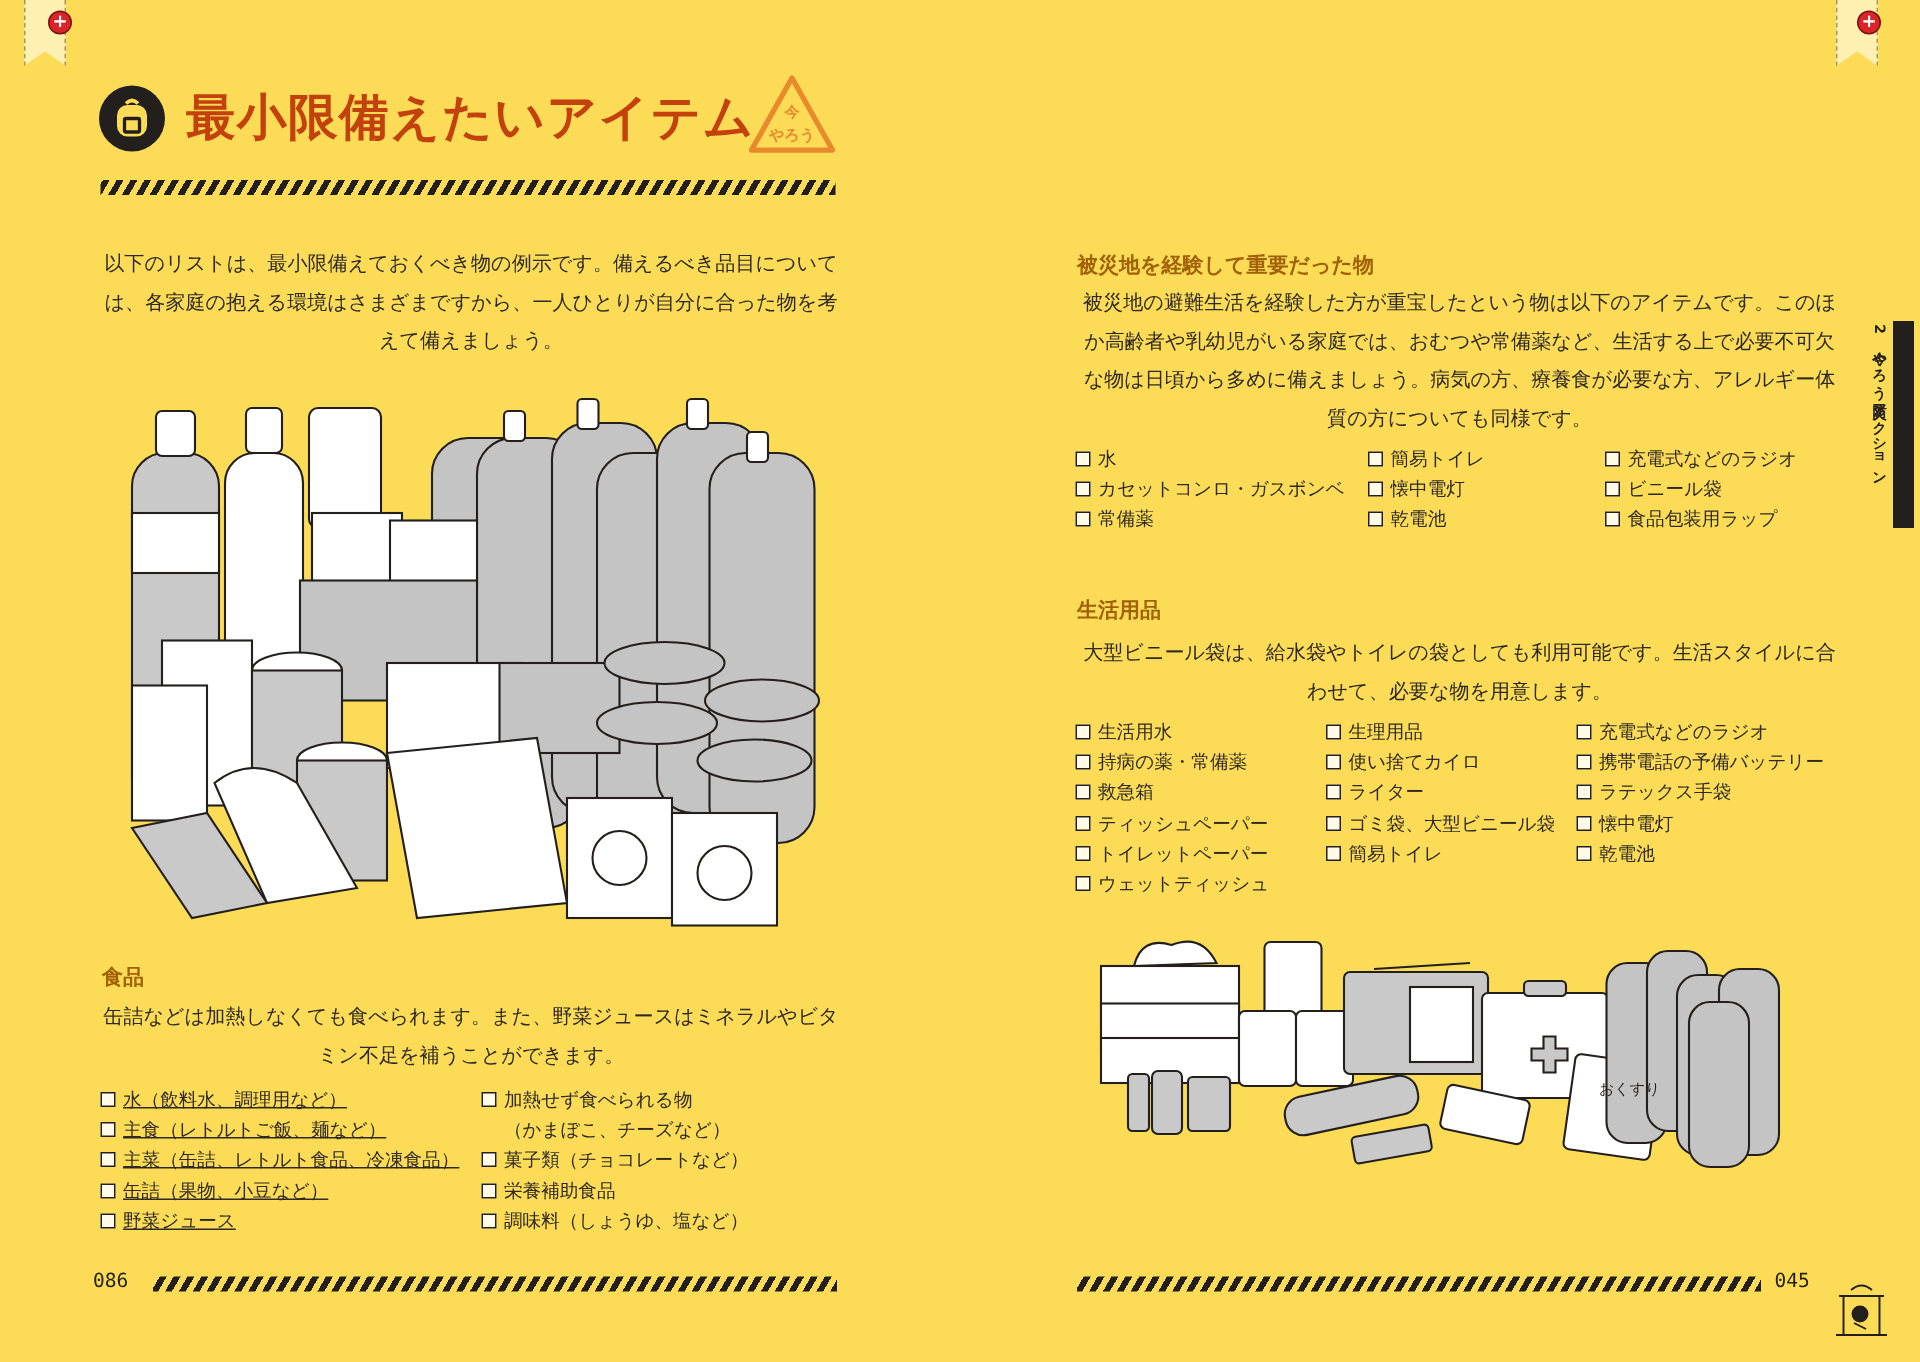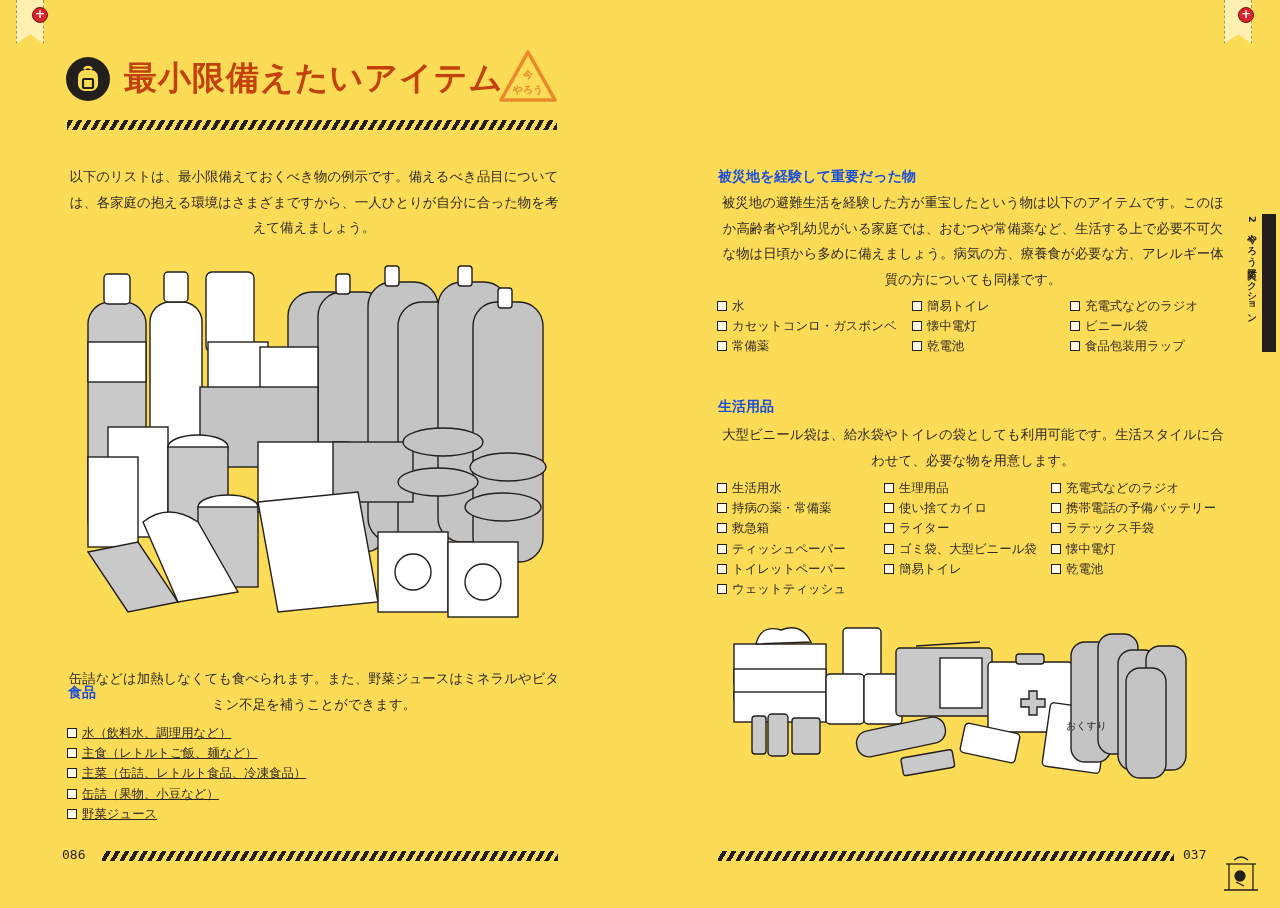--- a/index.html
+++ b/index.html
@@ -33,21 +33,21 @@
     display:flex; align-items:center; justify-content:center; margin-right:14px;
   }
   .title-text { font-size:33px; font-weight:bold; letter-spacing:1px; color:#c2410c; }
   .now-badge { position:absolute; left:497px; top:48px; width:62px; height:58px; }
   .hazard {
     position:absolute; height:10px;
     background: repeating-linear-gradient(-60deg, #231f1c 0 4px, transparent 4px 8px);
   }
 
   .body-text { position:absolute; font-size:13.4px; line-height:25.5px; color:#2e2925; margin:0;text-align:center; }
-  .section-h { position:absolute; font-size:14px; font-weight:bold; color:#1d4ed8; margin:0; }
+  .section-h { position:absolute; font-size:14px; font-weight:bold; color:#a16207; margin:0; }
 
   .check-list { position:absolute; margin:0; padding:0; list-style:none; font-size:12.4px; line-height:20.2px; color:#2e2925; }
   .check-list li { display:flex; align-items:flex-start; white-space:nowrap; }
   .cb {
     display:inline-block; width:8px; height:8px; border:1.6px solid #231f1c; background:#fffbe6;
     margin-right:5px; margin-top:5px; flex:none;
   }
   .cb.blank { border-color:transparent; background:transparent; }
 
   .illus { position:absolute; }
@@ -136,21 +136,21 @@
       <rect x="300" y="270" width="70" height="80"></rect>
       <rect x="370" y="280" width="70" height="75"></rect>
       <circle cx="335" cy="310" r="18" fill="#fff"></circle>
       <circle cx="405" cy="320" r="18" fill="#fff"></circle>
 
       <polygon points="10,290 60,280 100,340 50,350" fill="#c9c9c9"></polygon>
       <path d="M65 260 Q90 240 120 260 L160 330 L100 340 Z" fill="#fff"></path>
     </g>
   </svg>
 
-  <h3 class="section-h" style="left:68px; top:643px;margin-top:41px;">食品</h3>
+  <h3 class="section-h" style="left:68px; top:643px;">食品</h3>
   <p class="body-text" style="left:68px; top:666px; width:492px;">缶詰などは加熱しなくても食べられます。また、野菜ジュースはミネラルやビタミン不足を補うことができます。</p>
 
   <ul class="check-list" style="left:67px; top:723px;text-decoration:underline;">
     <li>
         <span class="cb"></span>
         <span>水（飲料水、調理用など）</span>
       </li>
     <li>
         <span class="cb"></span>
         <span>主食（レトルトご飯、麺など）</span>
@@ -159,20 +159,42 @@
         <span class="cb"></span>
         <span>主菜（缶詰、レトルト食品、冷凍食品）</span>
       </li>
     <li>
         <span class="cb"></span>
         <span>缶詰（果物、小豆など）</span>
       </li>
     <li>
         <span class="cb"></span>
         <span>野菜ジュース</span>
+      </li>
+  </ul>
+  <ul class="check-list" style="left:321px; top:723px;">
+    <li>
+        <span class="cb"></span>
+        <span>加熱せず食べられる物</span>
+      </li>
+    <li>
+        <span class="cb blank"></span>
+        <span>（かまぼこ、チーズなど）</span>
+      </li>
+    <li>
+        <span class="cb"></span>
+        <span>菓子類（チョコレートなど）</span>
+      </li>
+    <li>
+        <span class="cb"></span>
+        <span>栄養補助食品</span>
+      </li>
+    <li>
+        <span class="cb"></span>
+        <span>調味料（しょうゆ、塩など）</span>
       </li>
   </ul>
 
   <span class="page-num" style="left:62px; top:847px;">086</span>
   <div class="hazard" style="left:102px; top:851px; width:456px;"></div>
 </div>
 
 <div class="page right-page">
   <div class="bookmark" style="left:584px;"></div>
   <div class="bm-plus" style="left:598px; top:7px;">+</div>
@@ -332,21 +354,21 @@
       <rect x="345" y="28" width="40" height="120" rx="14" fill="#c4c4c4"></rect>
       <rect x="372" y="20" width="40" height="120" rx="14" fill="#c4c4c4"></rect>
       <rect x="392" y="36" width="40" height="120" rx="14" fill="#c4c4c4"></rect>
       <rect x="420" y="32" width="40" height="124" rx="14" fill="#c4c4c4"></rect>
       <rect x="400" y="54" width="40" height="110" rx="14" fill="#c4c4c4"></rect>
     </g>
     <text x="340" y="115" font-size="10" fill="#231f1c" font-family="DejaVu Sans, sans-serif">おくすり</text>
   </svg>
 
   <div class="hazard" style="left:78px; top:851px; width:456px;"></div>
-  <span class="page-num" style="left:543px; top:847px;">037</span>
+  <span class="page-num" style="left:543px; top:847px;">045</span>
 </div>
 
 <div class="side-label">2 今やろう防災アクション</div>
 <div class="side-tab"></div>
 
 <svg class="mascot" width="42" height="42" viewBox="0 0 42 42">
   <g stroke="#231f1c" stroke-width="1.3" fill="none">
     <path d="M14 8 Q21 2 28 8"></path>
     <line x1="6" y1="12" x2="36" y2="12"></line>
     <line x1="9" y1="12" x2="9" y2="38"></line>

